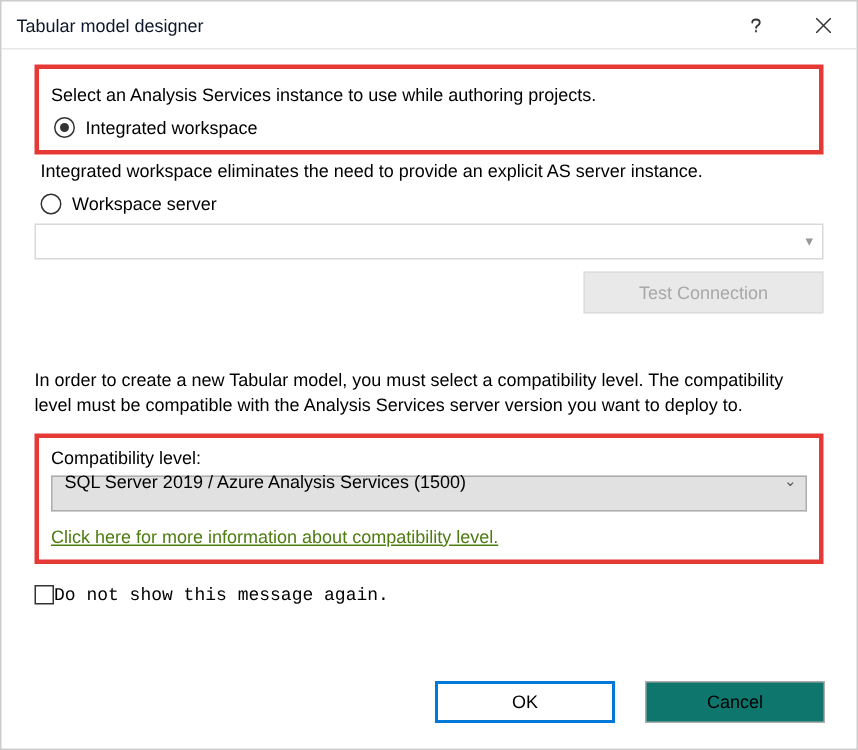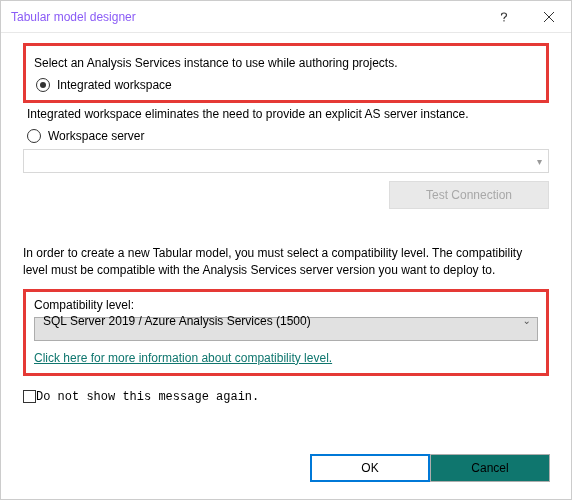--- a/index.html
+++ b/index.html
@@ -17,21 +17,21 @@
   .titlebar {
     height: 32px;
     display: flex;
     align-items: center;
     padding: 0 0 0 10px;
     border-bottom: 1px solid #e8e8e8;
   }
   .title {
     flex: 1;
     font-size: 12px;
-    color: #8b5cf6;
+    color: #0f172a;
   }
   .winbtn {
     width: 45px;
     height: 32px;
     display: flex;
     align-items: center;
     justify-content: center;
     color: #333;
   }
   .winbtn svg { width: 10px; height: 10px; }
@@ -123,21 +123,21 @@
     height: 24px;
     border: 1px solid #adadad;
     background: #e1e1e1;
     display: flex;
     align-items: center;
     padding: 0 6px 16px 8px;
     margin-bottom: 10px;
   }
   .dropdown-text { flex: 1; }
   .link {
-    color: #0f766e;
+    color: #4d7c0f;
     text-decoration: underline;
     cursor: pointer;
   }
   .checkbox-row {
     display: flex;
     align-items: flex-start;
     gap: 0;
     margin-top: 6px;
     font-family: Liberation Mono, monospace;
   }
@@ -145,21 +145,21 @@
     width: 13px;
     height: 13px;
     border: 1px solid #333;
     background: #fff;
   }
   .footer {
     position: absolute;
     bottom: 18px;
     right: 22px;
     display: flex;
-    gap: 0;
+    gap: 20px;
   }
   .btn {
     width: 120px;
     height: 28px;
     display: flex;
     align-items: center;
     justify-content: center;
     font-size: 12px;
   }
   .btn-primary {

